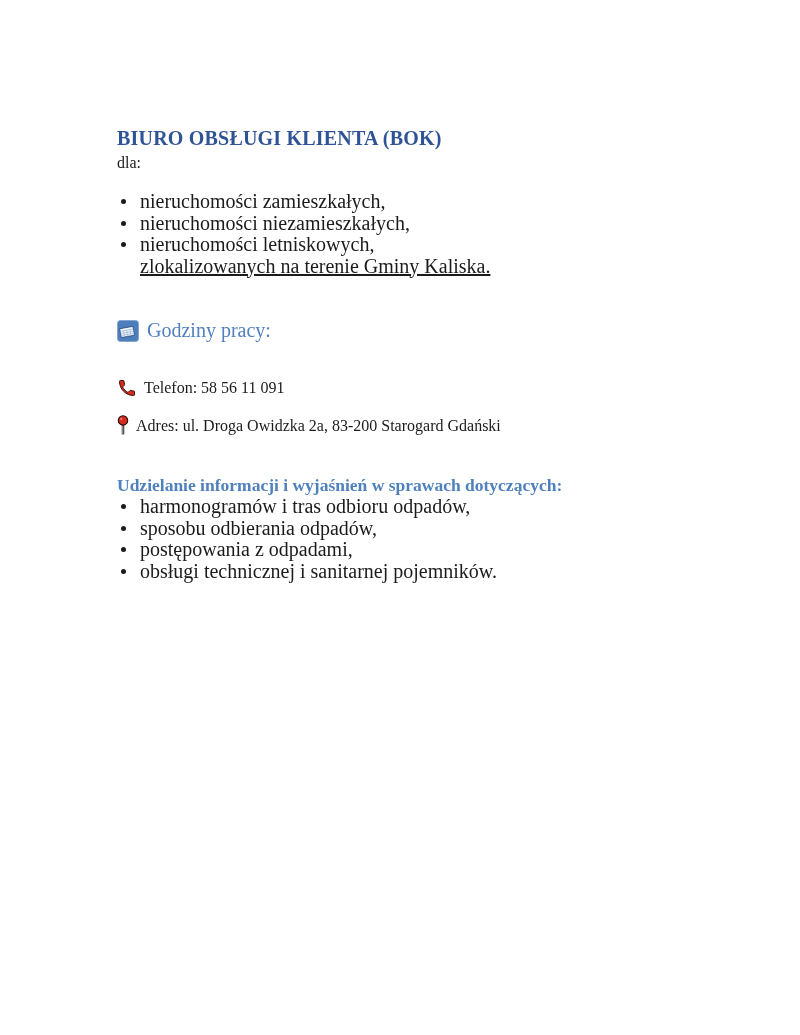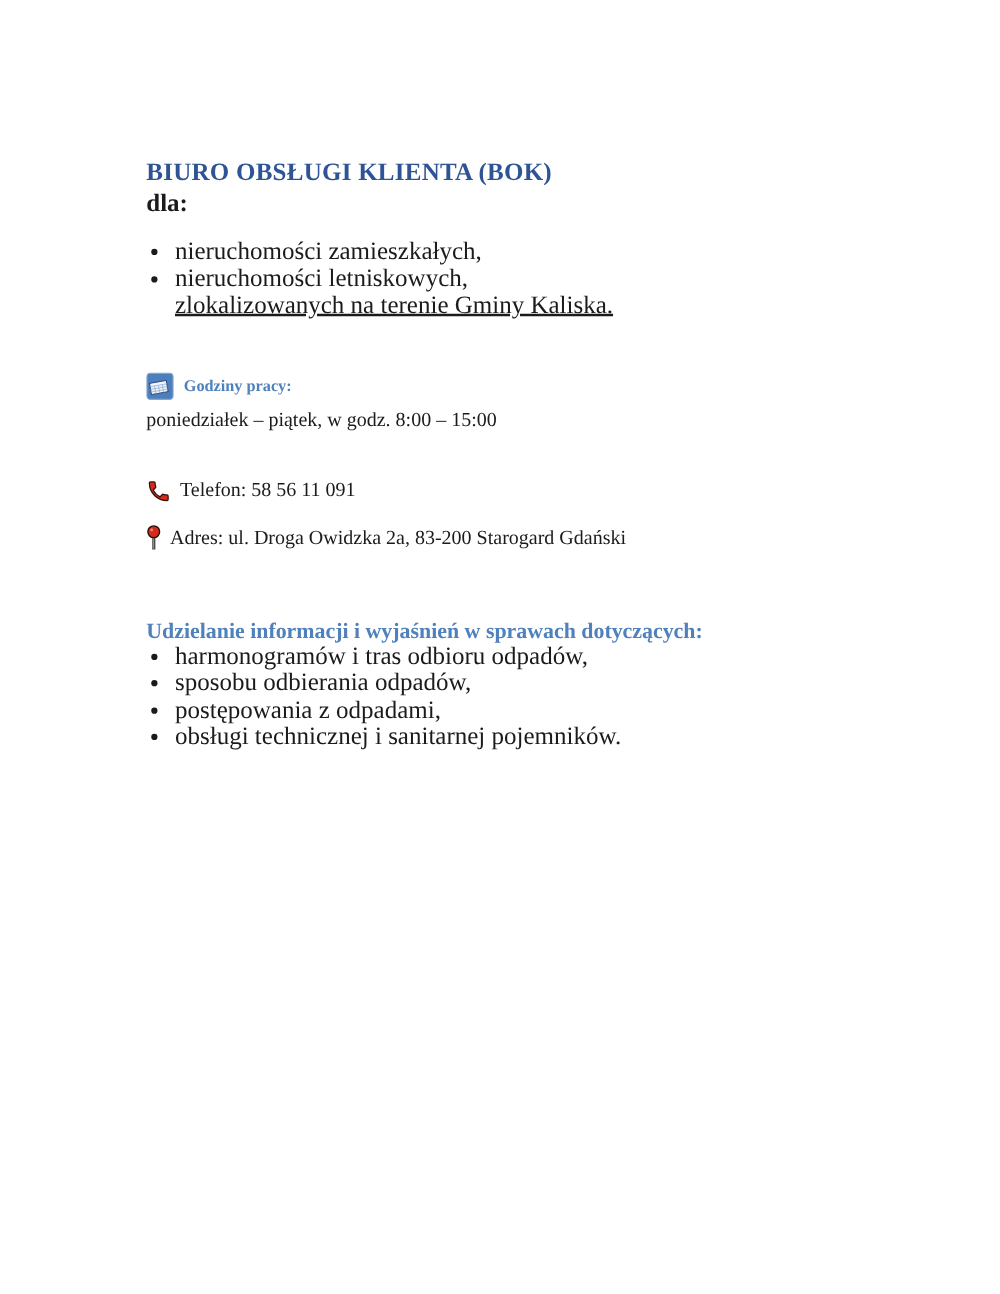--- a/index.html
+++ b/index.html
@@ -17,23 +17,22 @@
   .doc-title {
     margin: 0;
     font-size: 20px;
     line-height: 22px;
     font-weight: bold;
     color: #2F5496;
     letter-spacing: 0.2px;
   }
   .dla-line {
     margin-top: 4px;
-    font-size: 20px;
+    font-size: 16px;
     line-height: 20px;
-    font-weight: bold;
   }
   ul.doc-list {
     margin: 18px 0 0 0;
     padding: 0;
     list-style: none;
   }
   ul.doc-list li {
     position: relative;
     padding-left: 23px;
     font-size: 20px;
@@ -50,78 +49,80 @@
     background: #1b1b1b;
   }
   .underline { text-decoration: underline; }
   .icon-heading {
     display: flex;
     align-items: center;
     gap: 8px;
     margin-top: 42px;
   }
   .icon-heading .heading-text {
-    font-size: 13px;
-    font-weight: bold;
+    font-size: 20px;
+    font-weight: normal;
     color: #4F81BD;
   }
   .hours-value {
     margin-top: 7px;
     font-size: 16px;
     line-height: 20px;
   }
   .contact-row {
     display: flex;
     align-items: flex-end;
     gap: 7px;
     font-size: 16px;
     line-height: 20px;
   }
   .contact-row.phone { margin-top: 36px; }
   .contact-row.address { margin-top: 17px; }
   .info-heading {
-    margin-top: 53px;
+    margin-top: 39px;
     font-size: 17.5px;
     font-weight: bold;
     color: #4F81BD;
   }
   ul.doc-list.info { margin-top: 0; }
   .icon-box { display: inline-flex; flex: 0 0 auto; }
 </style>
 </head>
 <body>
 
 <div class="page">
 
   <h1 class="doc-title">BIURO OBSŁUGI KLIENTA (BOK)</h1>
   <div class="dla-line">dla:</div>
 
   <ul class="doc-list">
     <li>
       <span>nieruchomości zamieszkałych,</span>
     </li>
     <li>
+      <span>nieruchomości niezamieszkałych,</span>
+    </li>
+    <li>
       <span>nieruchomości letniskowych,</span><br>
       <span class="underline">zlokalizowanych na terenie Gminy Kaliska.</span>
     </li>
   </ul>
 
   <div class="icon-heading">
     <span class="icon-box">
       <svg width="22" height="22" viewBox="0 0 22 22" aria-hidden="true">
         <rect x="0.5" y="0.5" width="21" height="21" rx="3" fill="#4C7FBC" stroke="#86A6D0" stroke-width="1"></rect>
         <g transform="rotate(-10 10 13)">
           <rect x="3.5" y="7.5" width="13.5" height="9" fill="#F2F6FB" stroke="#27497C" stroke-width="0.8"></rect>
           <path d="M3.5 10.2 H17 M7 10.2 V16.5 M10.2 10.2 V16.5 M13.4 10.2 V16.5 M3.5 12.4 H17 M3.5 14.5 H17" stroke="#9DB8D9" stroke-width="0.7" fill="none"></path>
         </g>
       </svg>
     </span>
     <span class="heading-text">Godziny pracy:</span>
   </div>
-  <div class="hours-value">poniedziałek – piątek, w godz. 8:00 – 15:00</div>
 
   <div class="contact-row phone">
     <span class="icon-box">
       <svg width="20" height="20" viewBox="0 0 24 24" aria-hidden="true">
         <path d="M6.62 10.79c1.44 2.83 3.76 5.14 6.59 6.59l2.2-2.2c.27-.27.67-.36 1.02-.24 1.12.37 2.33.57 3.57.57.55 0 1 .45 1 1V20c0 .55-.45 1-1 1-9.39 0-17-7.61-17-17 0-.55.45-1 1-1h3.5c.55 0 1 .45 1 1 0 1.25.2 2.45.57 3.57.11.35.03.74-.25 1.02l-2.2 2.2z" fill="#D42B1E" stroke="#3B0D07" stroke-width="1.2" stroke-linejoin="round"></path>
       </svg>
     </span>
     <span>Telefon: 58 56 11 091</span>
   </div>
 

